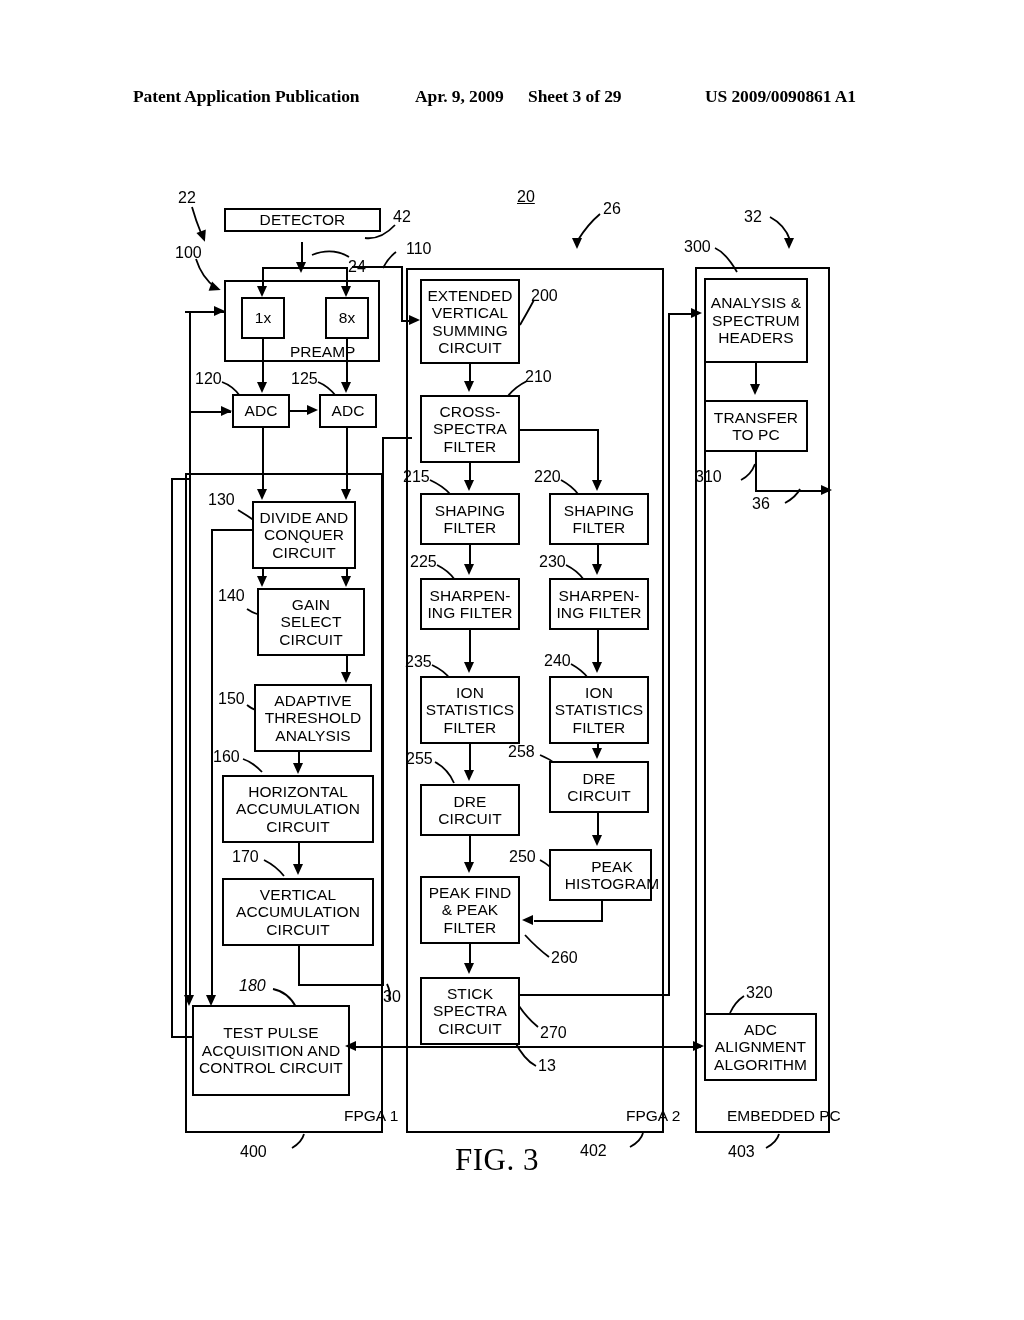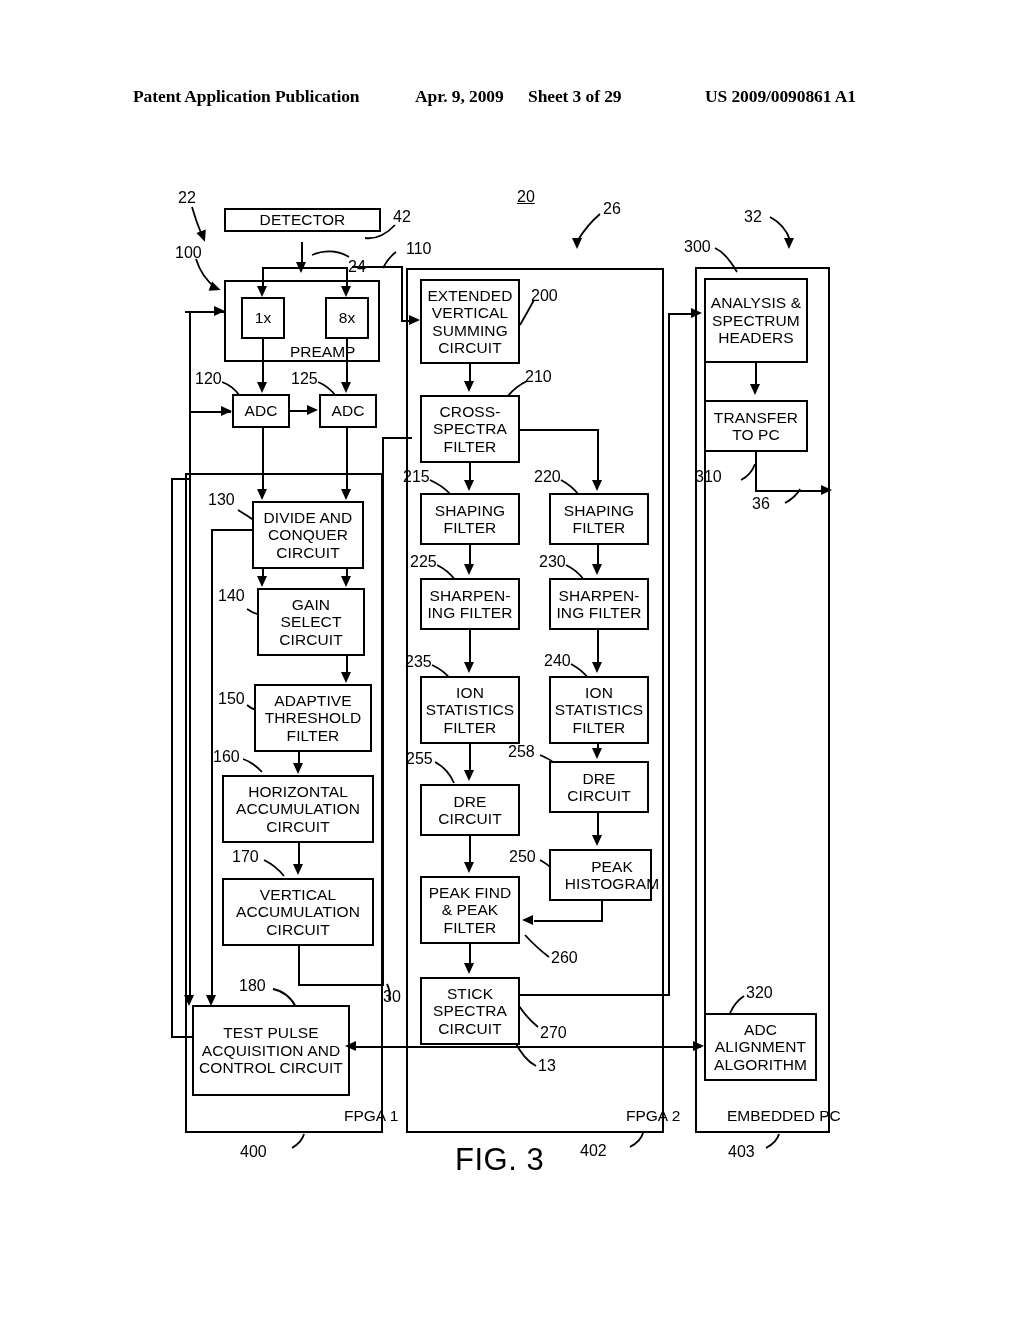--- a/index.html
+++ b/index.html
@@ -109,21 +109,21 @@
     width: 1024px; height: 1320px;
     pointer-events: none;
   }
 
   
   #fig-caption {
     position: absolute;
     left: 455px;
     top: 1142px;
     font-size: 31px;
-    font-family: Liberation Sans, sans-serif;
+    font-family: Liberation Serif, serif;
     letter-spacing: 0.5px;
   }
 </style>
 </head>
 <body>
 
 <div id="pub-header">
   <span class="ph-pub">Patent Application Publication</span>
   <span class="ph-date">Apr. 9, 2009</span>
   <span class="ph-sheet">Sheet 3 of 29</span>
@@ -231,21 +231,21 @@
 <div class="ref" style="left:539px; top:554px;">230</div>
 <div class="ref" style="left:218px; top:588px;">140</div>
 <div class="ref" style="left:218px; top:691px;">150</div>
 <div class="ref" style="left:405px; top:654px;">235</div>
 <div class="ref" style="left:544px; top:653px;">240</div>
 <div class="ref" style="left:213px; top:749px;">160</div>
 <div class="ref" style="left:406px; top:751px;">255</div>
 <div class="ref" style="left:508px; top:744px;">258</div>
 <div class="ref" style="left:232px; top:849px;">170</div>
 <div class="ref" style="left:509px; top:849px;">250</div>
-<div class="ref" style="left:239px; top:978px;">180</div>
+<div class="ref" style="left:239px; top:978px;font-style:italic;">180</div>
 <div class="ref" style="left:383px; top:989px;">30</div>
 <div class="ref" style="left:551px; top:950px;">260</div>
 <div class="ref" style="left:540px; top:1025px;">270</div>
 <div class="ref" style="left:538px; top:1058px;">13</div>
 <div class="ref" style="left:746px; top:985px;">320</div>
 <div class="ref" style="left:240px; top:1144px;">400</div>
 <div class="ref" style="left:580px; top:1143px;">402</div>
 <div class="ref" style="left:728px; top:1144px;">403</div>
 
 <div class="arrow down" style="left:572px; top:238px;"></div>
@@ -276,30 +276,30 @@
   <span class="txt">8x</span>
 </div>
 
 <div class="box" style="left:232px; top:394px; width:58px; height:34px;">
   <span class="txt">ADC</span>
 </div>
 <div class="box" style="left:319px; top:394px; width:58px; height:34px;">
   <span class="txt">ADC</span>
 </div>
 
-<div class="box" style="left:252px; top:501px; width:112px; height:68px;">
+<div class="box" style="left:252px; top:501px; width:104px; height:68px;">
   <span class="txt">DIVIDE AND CONQUER CIRCUIT</span>
 </div>
 
 <div class="box" style="left:257px; top:588px; width:108px; height:68px;">
   <span class="txt">GAIN SELECT CIRCUIT</span>
 </div>
 
 <div class="box" style="left:254px; top:684px; width:118px; height:68px;">
-  <span class="txt">ADAPTIVE THRESHOLD FILTER</span>
+  <span class="txt">ADAPTIVE THRESHOLD ANALYSIS</span>
 </div>
 
 <div class="box" style="left:222px; top:775px; width:152px; height:68px;">
   <span class="txt">HORIZONTAL ACCUMULATION CIRCUIT</span>
 </div>
 
 <div class="box" style="left:222px; top:878px; width:152px; height:68px;">
   <span class="txt">VERTICAL ACCUMULATION CIRCUIT</span>
 </div>
 

